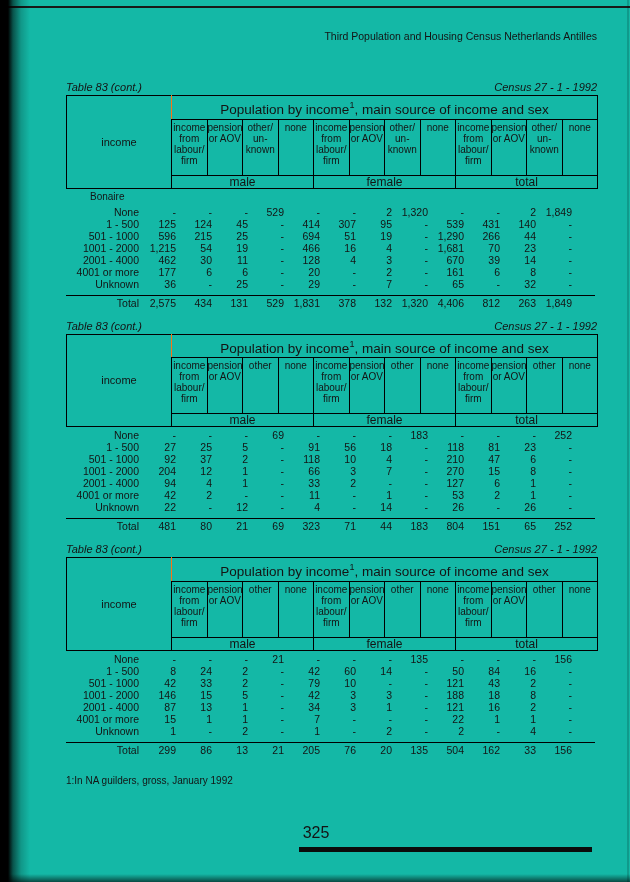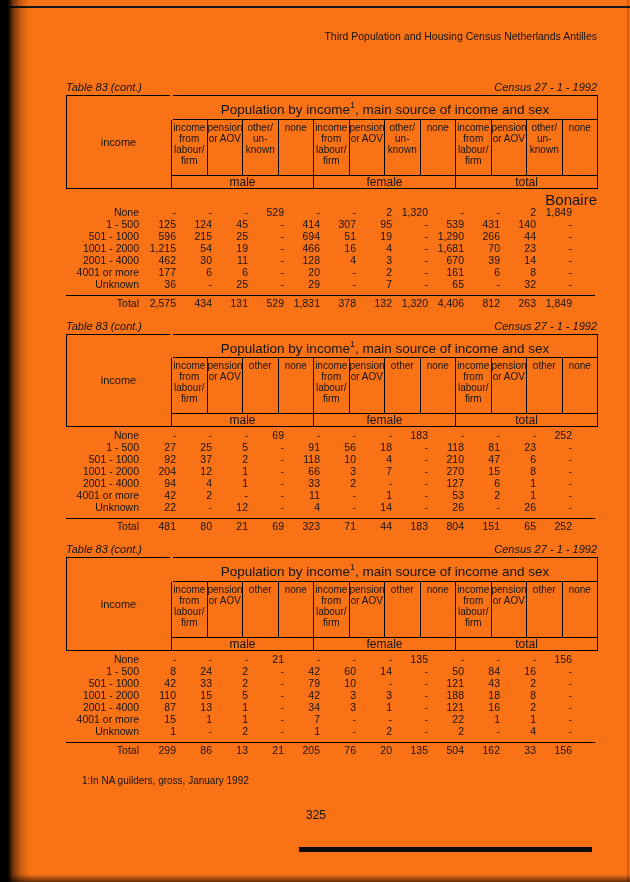--- a/index.html
+++ b/index.html
@@ -1,18 +1,18 @@
 <!DOCTYPE html>
 <html><head>
 <meta charset="utf-8">
 <style>
   * { margin:0; padding:0; box-sizing:border-box; }
   html,body { width:630px; height:882px; }
   body { font-family:"Liberation Sans", sans-serif; color:#141414; background:#b8b6ae; }
-  .page { position:relative; width:630px; height:882px; background:#f97316; overflow:hidden; }
+  .page { position:relative; width:630px; height:882px; background:#14b8a6; overflow:hidden; }
 
   
   .scan { position:absolute; pointer-events:none; }
   .scan.top { top:6px; left:0; width:630px; height:2px; background:#181818; }
   .scan.left { top:0; left:0; width:30px; height:882px;
     background:linear-gradient(90deg,#000 0px,#000 8px,rgba(0,0,0,.55) 13px,rgba(0,0,0,.18) 21px,rgba(0,0,0,0) 30px); }
   .scan.right { top:0; right:1px; width:2px; height:882px; background:rgba(0,0,0,.16); }
   .scan.botbar { top:847px; left:299px; width:293px; height:5px; background:#0b0b0b; }
   .scan.bottom { bottom:0; left:0; width:630px; height:8px;
     background:linear-gradient(180deg,rgba(0,0,0,0),rgba(0,0,0,.6)); }
@@ -22,43 +22,43 @@
 
   .section { margin-top:8px; }
   .section.first { margin-top:36px; }
   .caprow { display:flex; justify-content:space-between; font-size:11px; height:16px; align-items:flex-end; padding-bottom:2px;font-style:italic; }
 
   table { border-collapse:collapse; table-layout:fixed; }
   table.box { width:531px; border:1.5px solid #000; }
   table.box col.c0 { width:105px; }
   table.box col.cn { width:35.5px; }
   td { vertical-align:top; }
-  .titlecell { border-left:3px solid #f97316; border-bottom:1px solid #000; text-align:center;
+  .titlecell { border-left:1px solid #f97316; border-bottom:1px solid #000; text-align:center;
     font-size:13.5px; height:19px; line-height:18px; white-space:nowrap; }
   .titlecell sup { font-size:9px; }
   .incomecell { text-align:center; vertical-align:middle; font-size:11px; }
   .hc { border-left:1px solid #000; border-bottom:1px solid #000; font-size:10px; line-height:11px;
     white-space:pre-line; text-align:center; height:56px; padding-top:2px; }
   .gc { border-left:1px solid #000; text-align:center; font-size:12px; height:13px; line-height:12px; vertical-align:middle; }
 
-  .island { font-size:15px; margin:2px 0 0 18px; height:13px;text-align:right; }
+  .island { font-size:10px; margin:2px 0 0 24px; height:13px; }
 
   table.data { width:509px; margin-top:2px; }
   table.data col.c0 { width:77px; }
   table.data col.cn { width:36px; }
   table.data td { height:12px; line-height:12px; font-size:10.5px; white-space:nowrap; }
   .rl { text-align:right; padding-right:4px; }
   .num { text-align:right; padding-right:3px; }
 
   .totline { width:529px; height:1px; background:#000; margin-top:5px; }
   table.total { margin-top:1px; }
   table.total td { height:13px; }
 
-  .footnote { margin-top:18px; font-size:10px;margin-left:16px; }
-  .pageno { margin-top:22px; width:500px; text-align:center; font-size:12px; }
+  .footnote { margin-top:18px; font-size:10px; }
+  .pageno { margin-top:38px; width:500px; text-align:center; font-size:16px; }
 </style>
 </head>
 <body>
 
 <div class="page">
   <div class="scan top"></div>
   <div class="scan left"></div>
   <div class="scan right"></div>
   <div class="scan botbar"></div>
   <div class="scan bottom"></div>
@@ -629,21 +629,21 @@
               <td class="num">10</td>
               <td class="num">-</td>
               <td class="num">-</td>
               <td class="num">121</td>
               <td class="num">43</td>
               <td class="num">2</td>
               <td class="num">-</td>
             </tr>
             <tr>
               <td class="rl">1001 - 2000</td>
-              <td class="num">110</td>
+              <td class="num">146</td>
               <td class="num">15</td>
               <td class="num">5</td>
               <td class="num">-</td>
               <td class="num">42</td>
               <td class="num">3</td>
               <td class="num">3</td>
               <td class="num">-</td>
               <td class="num">188</td>
               <td class="num">18</td>
               <td class="num">8</td>

